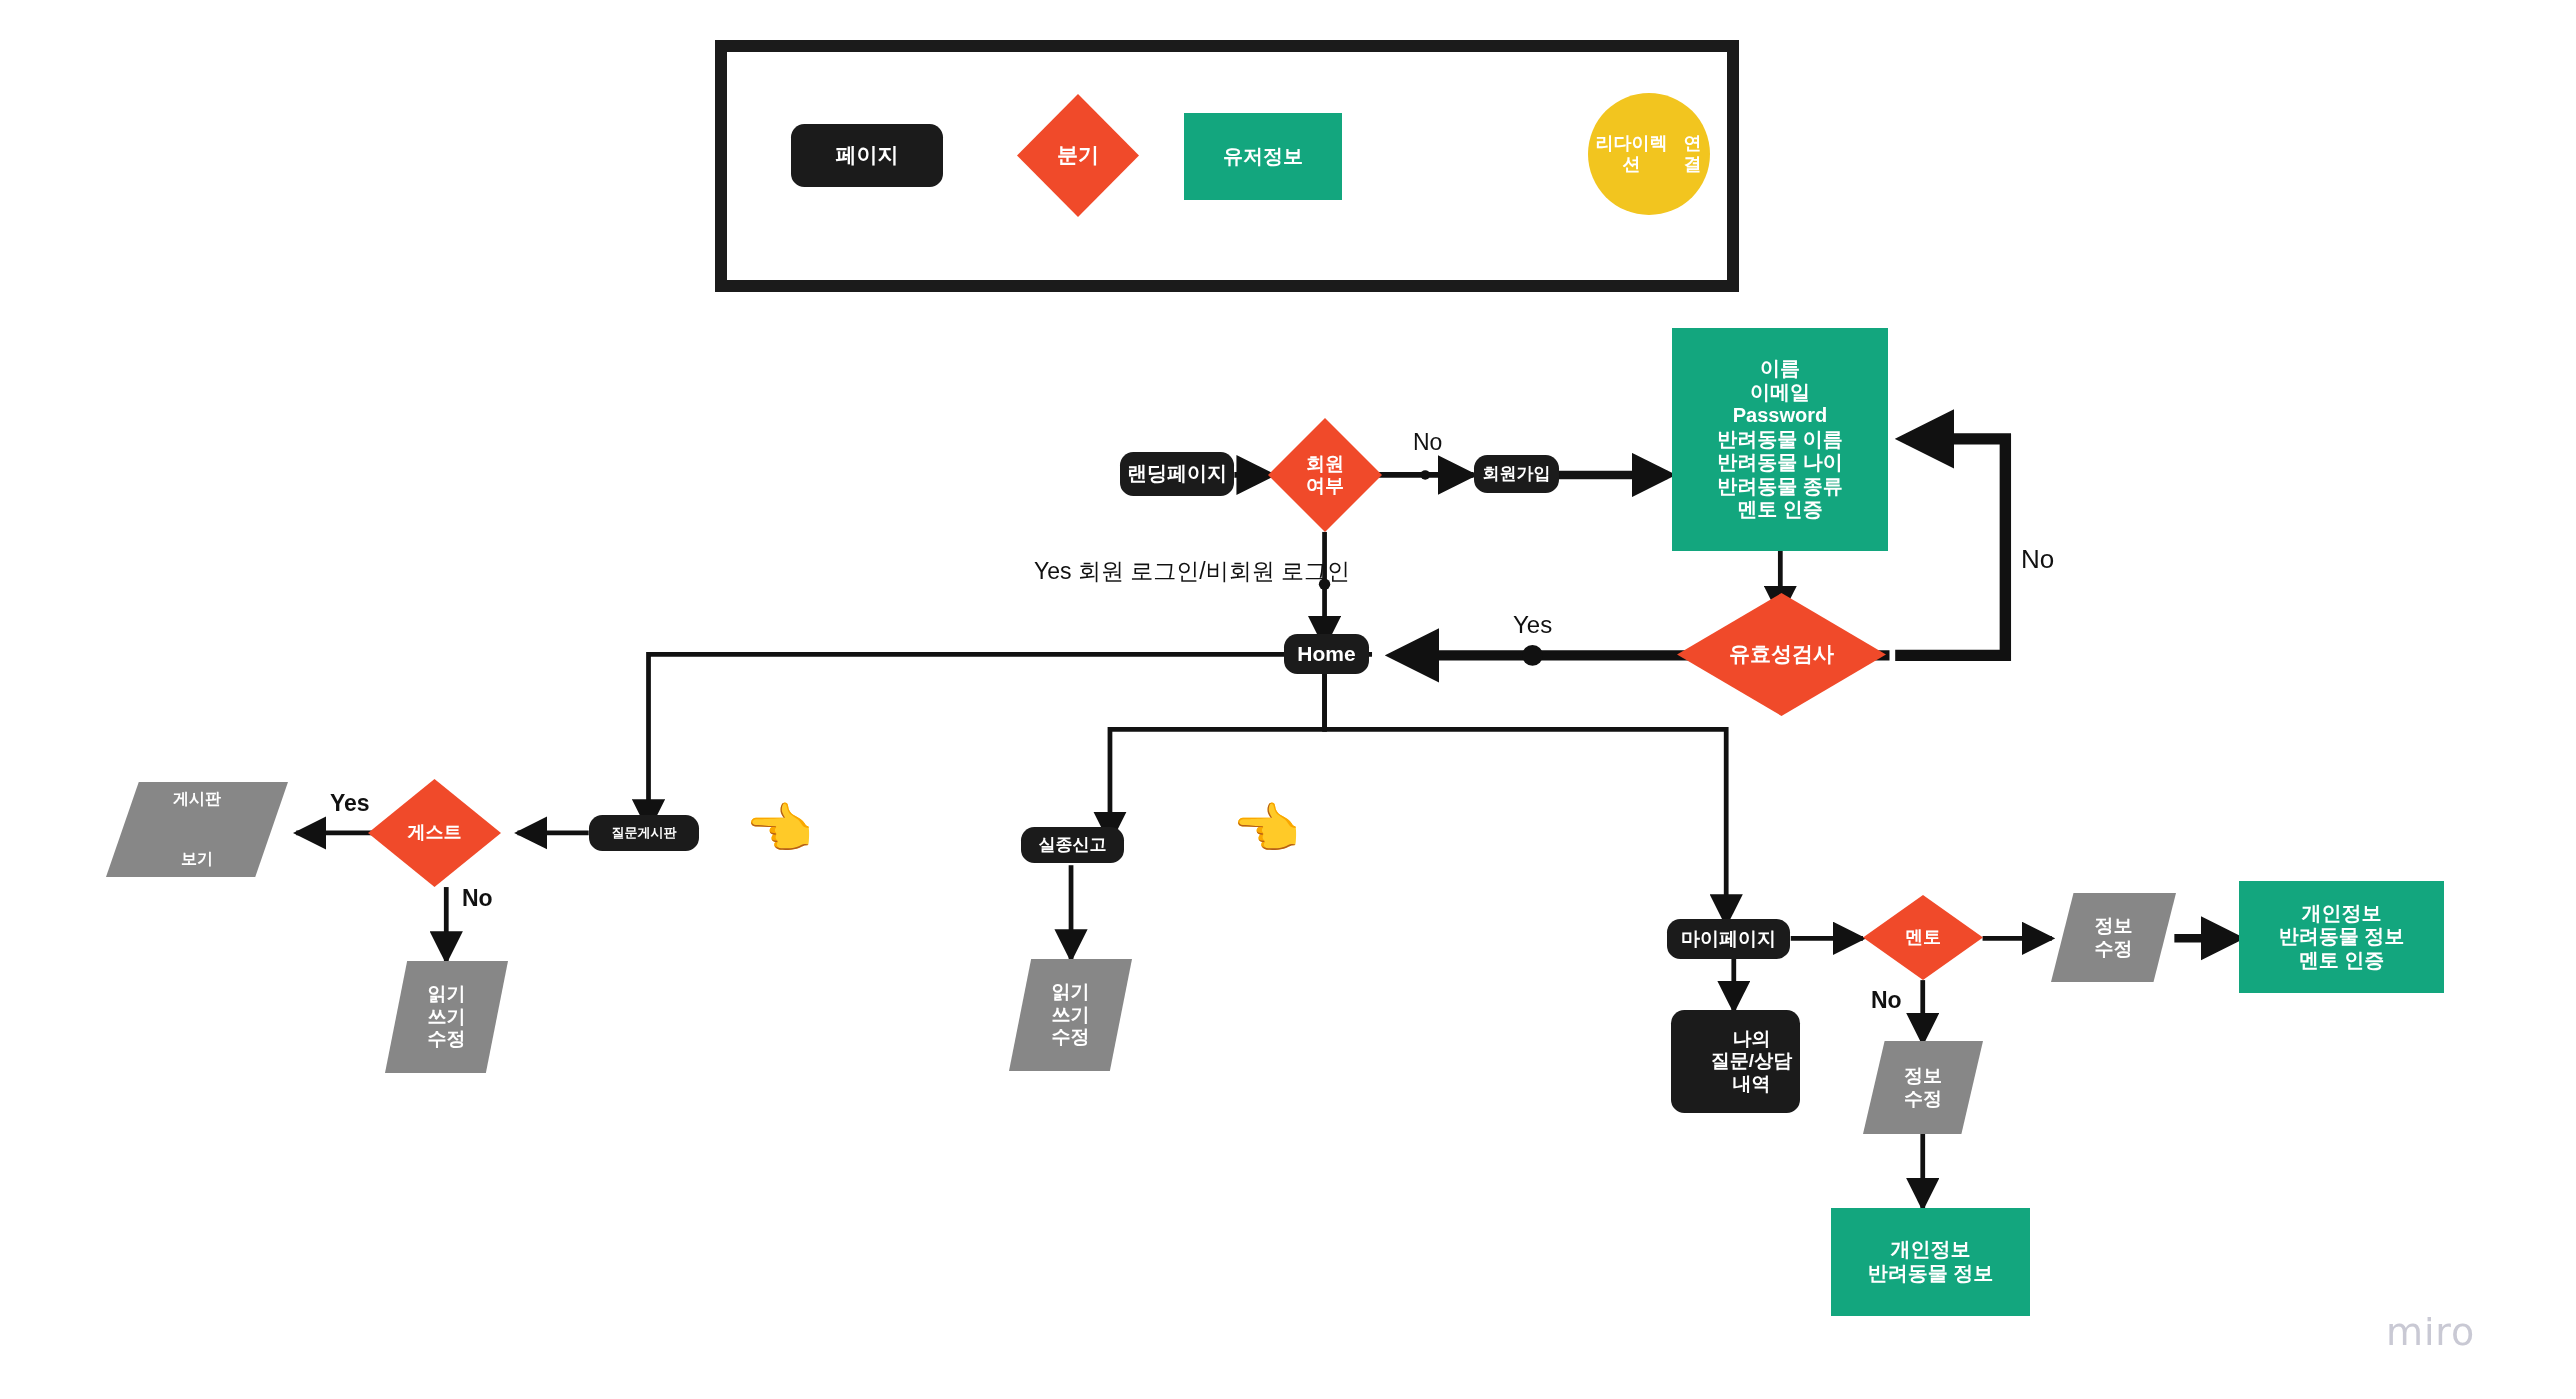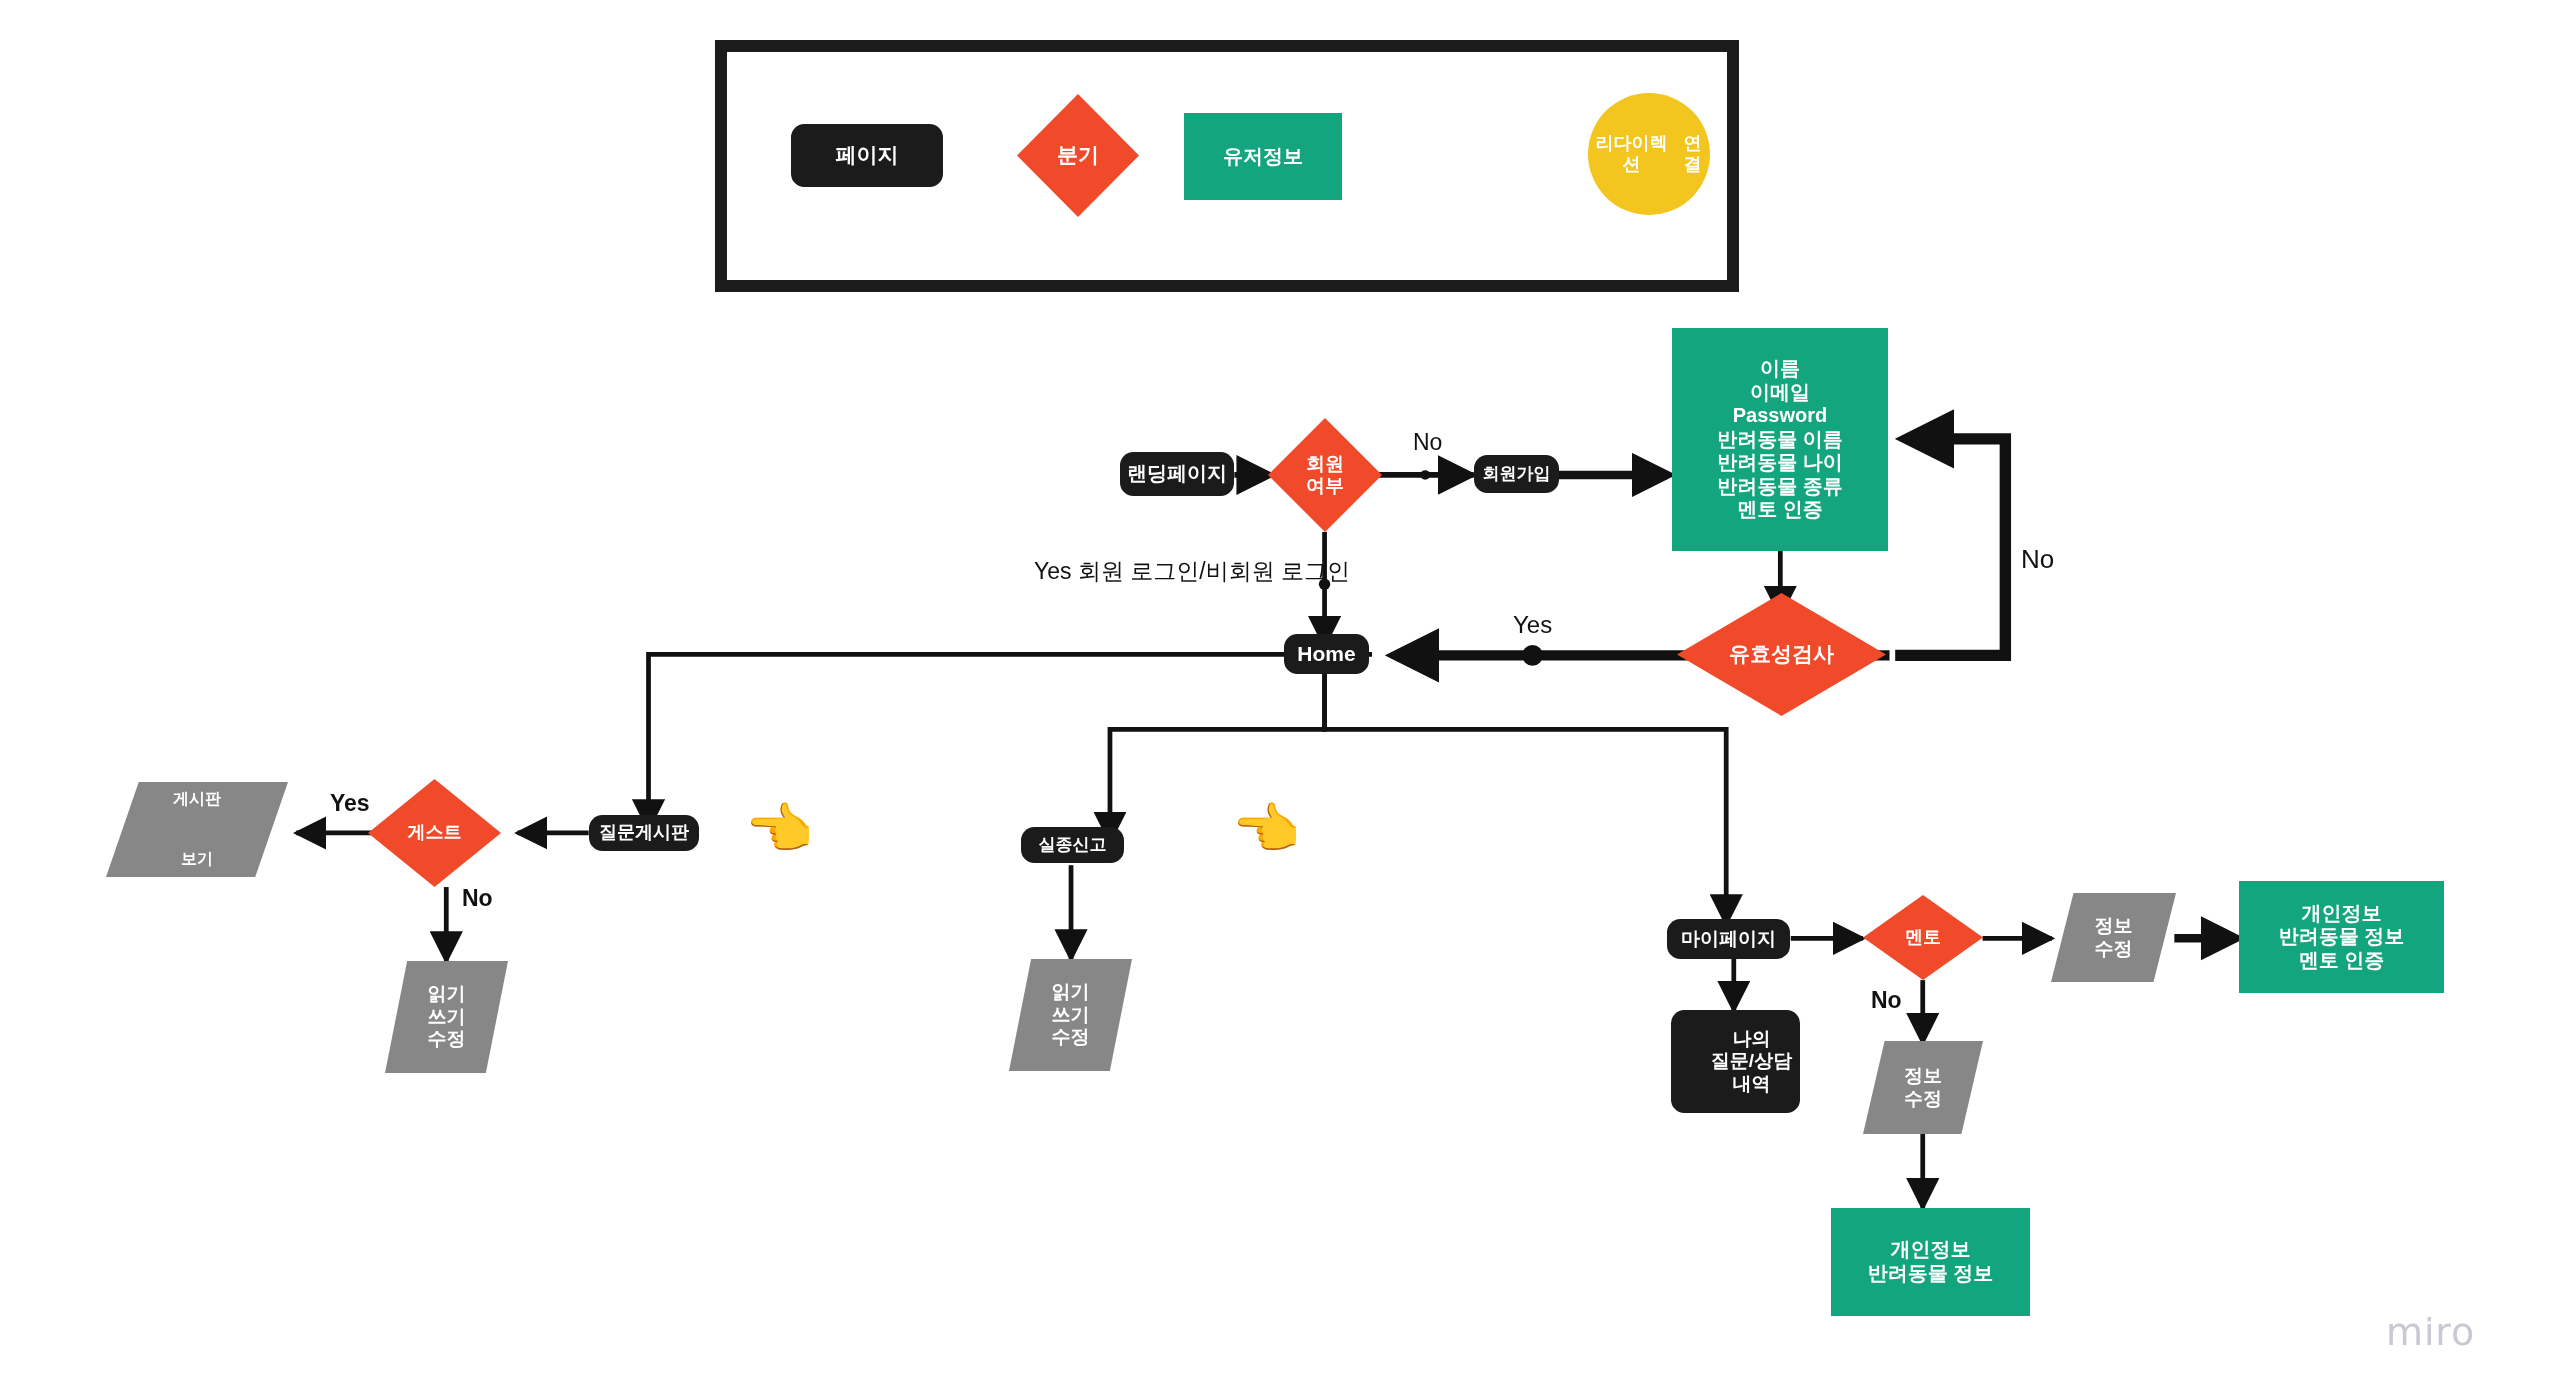--- a/index.html
+++ b/index.html
@@ -135,21 +135,21 @@
   </div>
 
   <div class="node branch" style="left:1677px;top:593px;width:209px;height:123px;font-size:21px;">
     <span>유효성검사</span>
   </div>
 
   <div class="node page" style="left:1284px;top:634px;width:85px;height:40px;font-size:21px;">
     <span>Home</span>
   </div>
 
-  <div class="node page" style="left:589px;top:815px;width:110px;height:36px;font-size:18px;">
+  <div class="node page" style="left:589px;top:815px;width:110px;height:36px;font-size:13px;">
     <span>질문게시판</span>
   </div>
 
   <div class="node branch" style="left:368px;top:779px;width:133px;height:108px;font-size:18px;">
     <span>게스트</span>
   </div>
 
   <div class="node access" style="left:106px;top:782px;width:182px;height:95px;font-size:16px;flex-direction:column;gap:41px;">
     <span>게시판</span>
     <span>보기</span>

